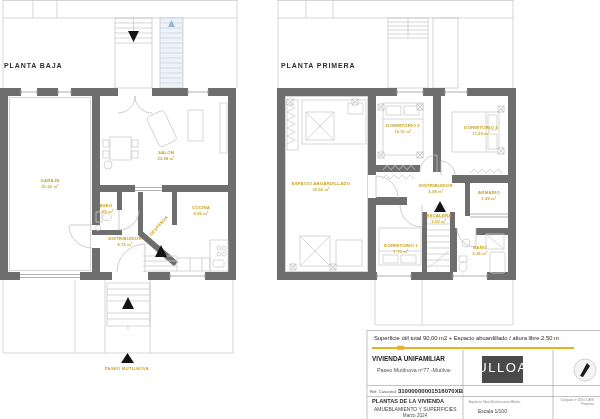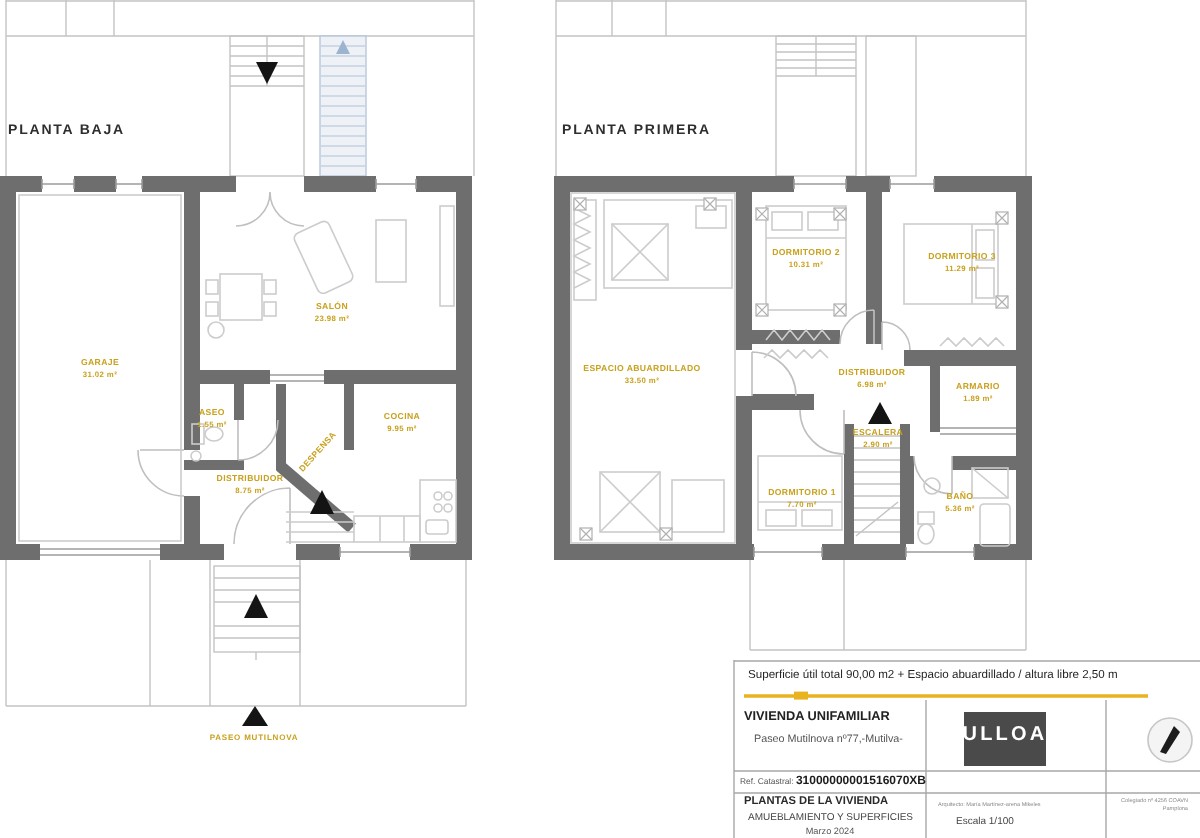--- a/index.html
+++ b/index.html
@@ -20,21 +20,21 @@
   .tb-cad{left:370px;top:388px;font-size:4.2px;color:#555;}
   .tb-cad .cadval{font-size:6px;font-weight:700;color:#1c1c1c;}
   .tb-sheet{left:372px;top:398px;font-size:5.6px;font-weight:700;color:#2a2a2a;}
   .tb-sub{left:374px;top:406px;font-size:5px;color:#444;}
   .tb-date{left:385px;top:412.5px;width:60px;text-align:center;font-size:4.6px;color:#555;}
   .tb-arch{left:469px;top:400px;font-size:2.8px;color:#8a8a8a;}
   .tb-col{left:550px;top:399px;width:44px;text-align:right;font-size:2.8px;color:#8a8a8a;
           line-height:1.3;white-space:normal;}
   .tb-scale{left:478px;top:408px;font-size:5px;color:#444;}
   .tb-logo{left:482px;top:356px;width:41px;height:22px;display:flex;align-items:center;
-           justify-content:center;color:#ffffff;font-weight:700;font-size:10px;letter-spacing:1.6px;}
+           justify-content:center;color:#ffffff;font-weight:400;font-size:13px;letter-spacing:1.6px;}
 </style>
 </head>
 <body>
 
 <div class="sheet">
 
 <svg width="600" height="419" viewBox="0 0 600 419">
 
   <g stroke="#c4c4c4" fill="none" stroke-width="0.7">
     <path d="M3,0.5 H237 M3,0 V88 M237,0 V88 M3,18 H237 M33,0 V18 M57,0 V18"></path>

